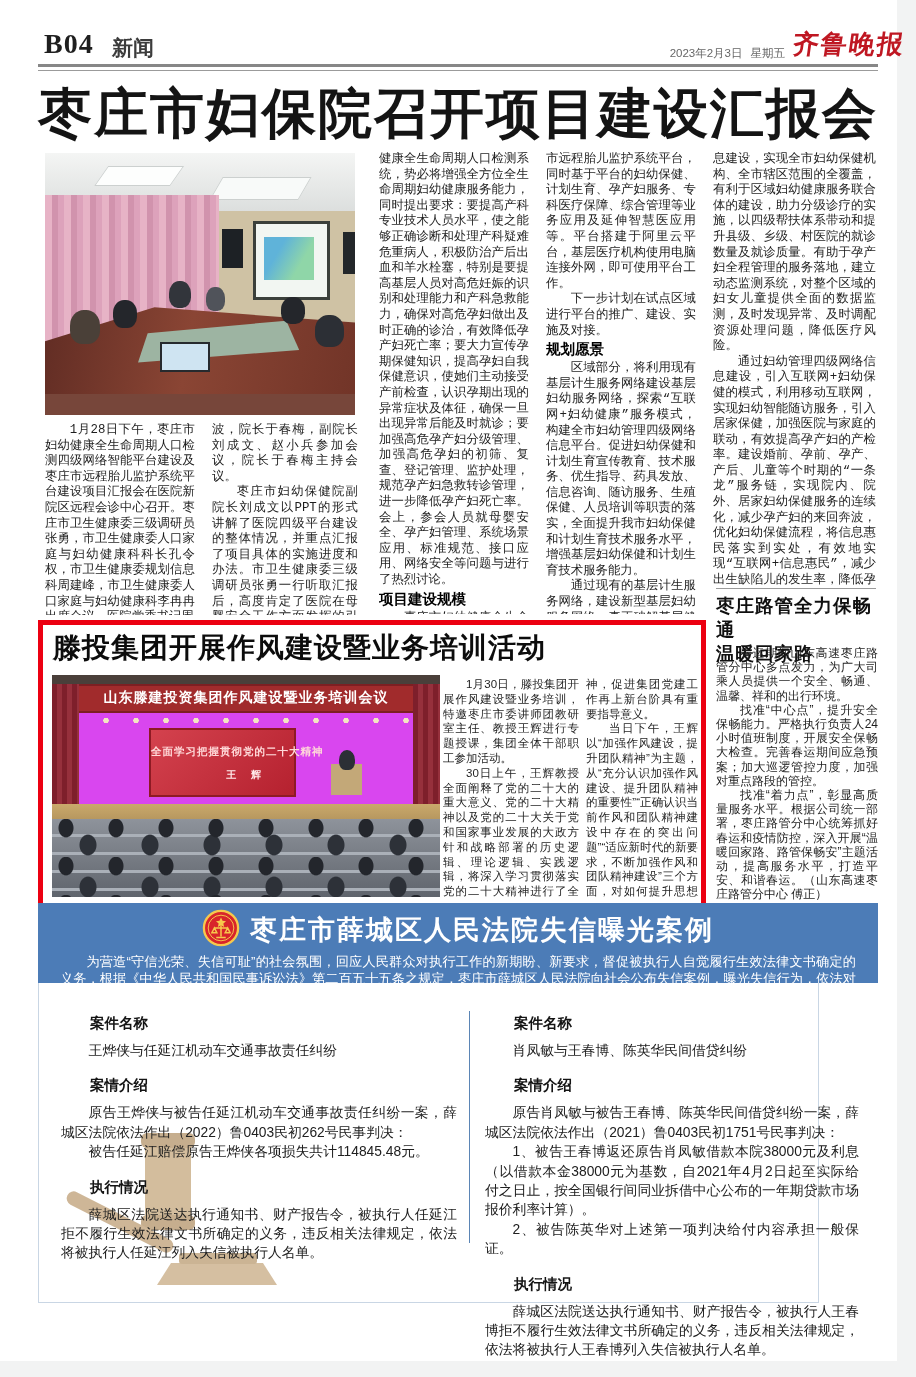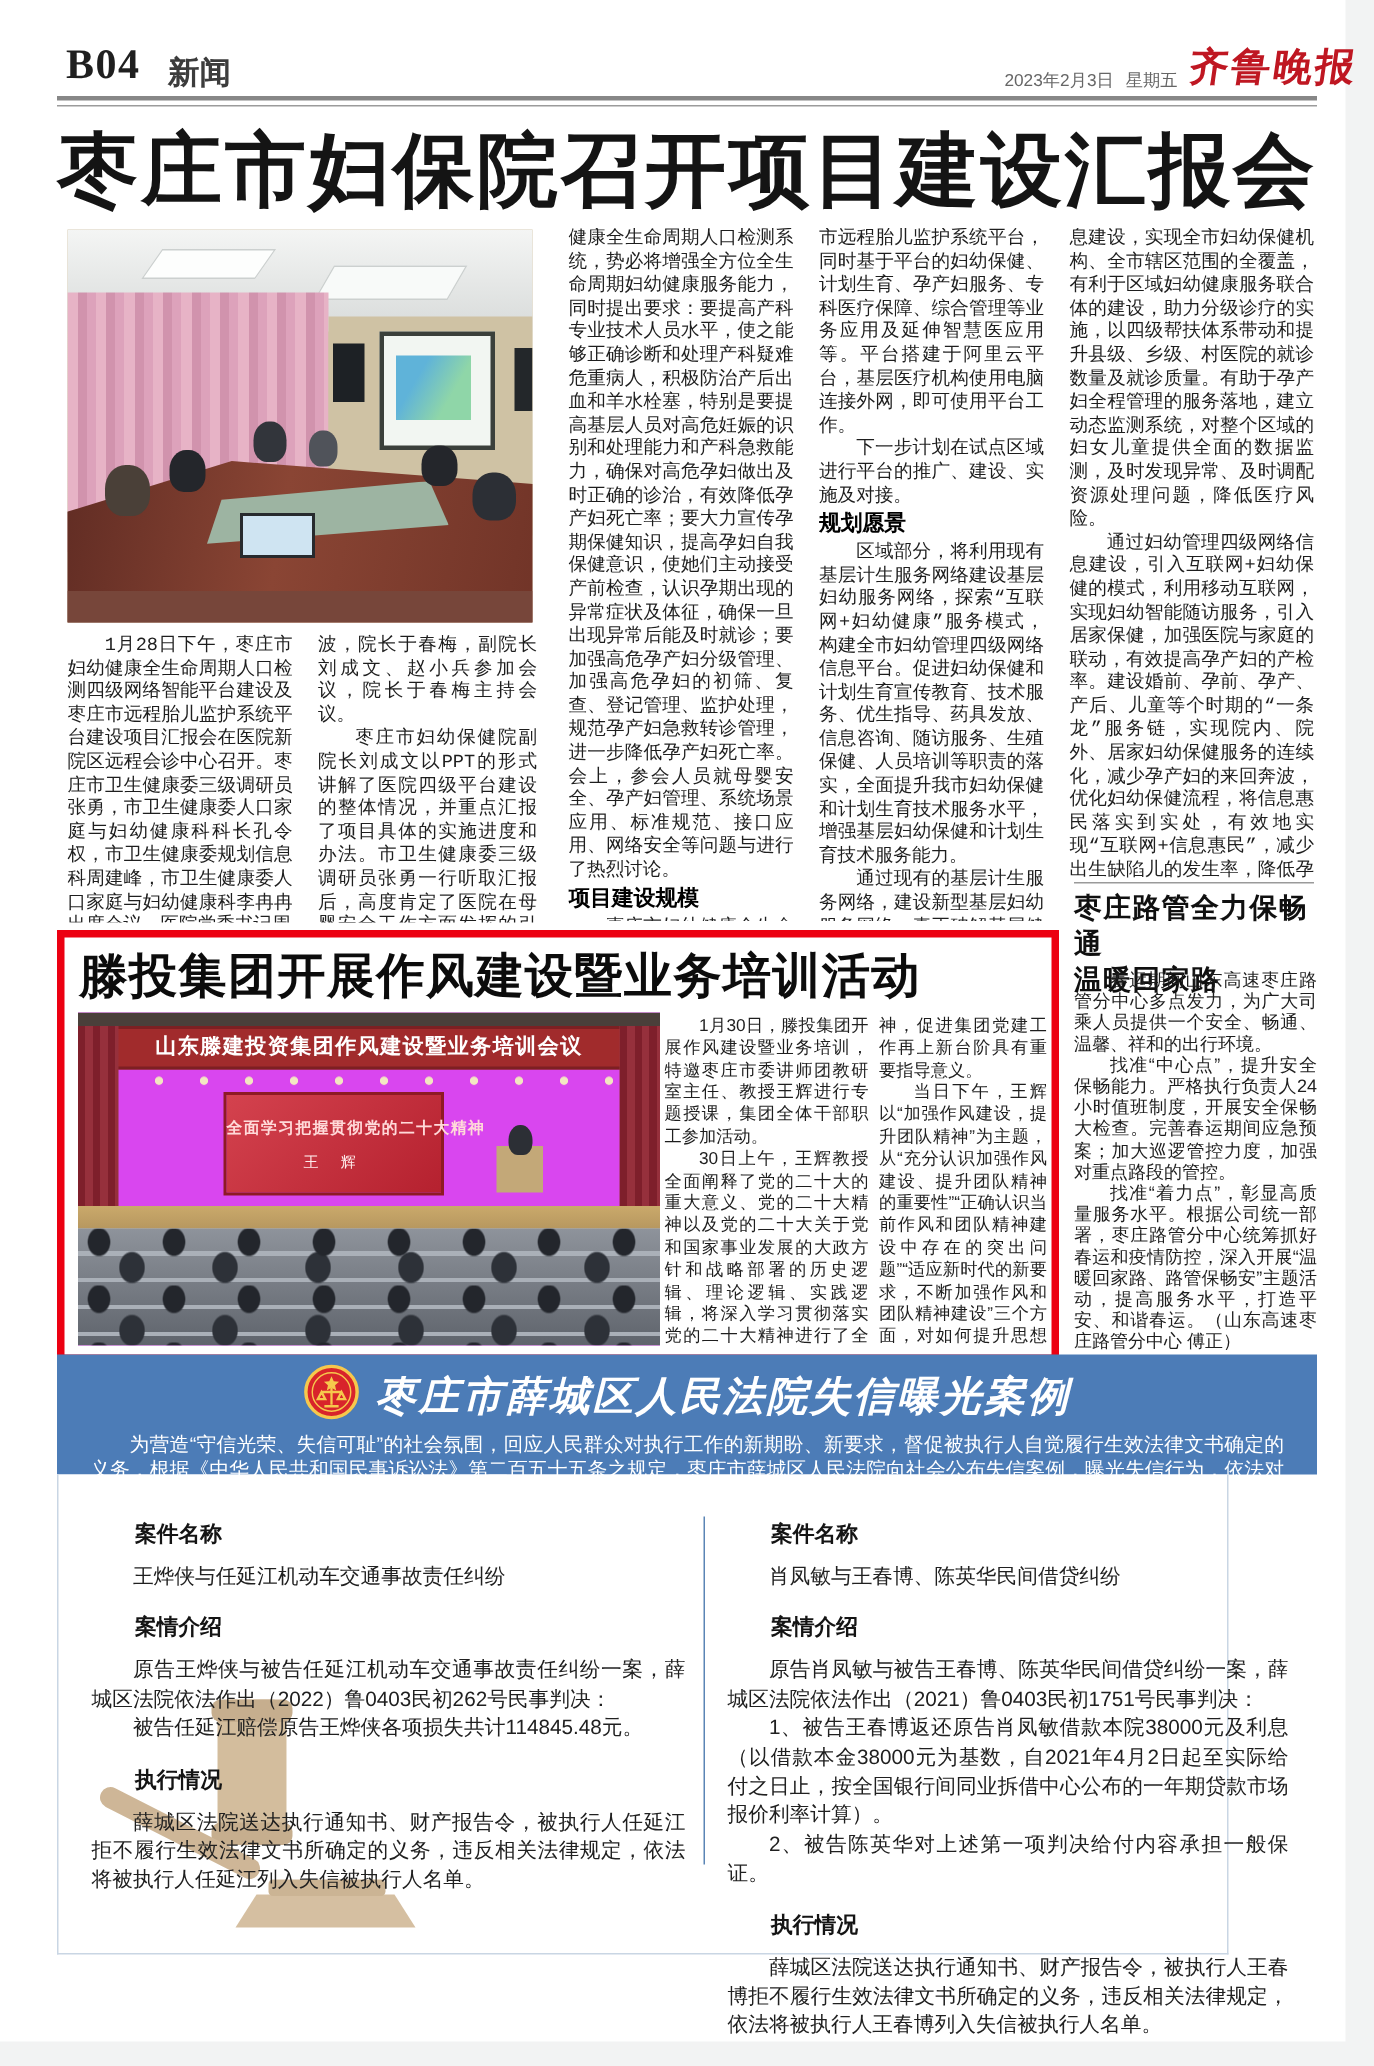--- a/index.html
+++ b/index.html
@@ -55,42 +55,42 @@
   .ph1-runner{left:30%;top:64%;width:52%;height:16%;background:#9db4a2;
      clip-path:polygon(6% 30%,92% 0,100% 70%,0 100%);}
   .ph1-person{border-radius:46% 46% 40% 40%;background:#24262b;}
   .ph1-laptop{left:37%;top:72%;width:15%;height:10%;background:#cfe4f2;border:2px solid #272a2e;}
   .ph1-floor{left:0;top:92%;width:100%;height:8%;background:#77463a;}
 
   
   .redbox{position:absolute;left:38px;top:620px;width:668px;height:288px;border:5px solid #ec0011;
           background:#fff;box-sizing:border-box;}
   .teng-title{position:absolute;left:10px;top:4px;width:645px;font-family:Liberation Sans, sans-serif;
-          font-weight:bold;font-size:32px;color:#0c0c0c;letter-spacing:1px;white-space:nowrap;}
+          font-weight:bold;font-size:28px;color:#0c0c0c;letter-spacing:1px;white-space:nowrap;}
   .tcol{position:absolute;font-size:11.5px;line-height:14.8px;text-align:justify;color:#1e1e1e;overflow:hidden;}
   .tcol p{margin:0;}
   .t1{left:400px;top:52px;width:136px;height:222px;}
   .t2{left:543px;top:52px;width:112px;height:222px;}
 
   
   .ph2{position:absolute;left:9px;top:50px;width:388px;height:222px;background:#d946ef;overflow:hidden;}
   .ph2 *{position:absolute;}
   .ph2-top{left:0;top:0;width:100%;height:4%;background:#4a3f3a;}
   .ph2-banner{left:2%;top:4%;width:96%;height:13%;background:#a12b2c;border:2px solid #7d1f22;
       box-sizing:border-box;display:flex;align-items:center;justify-content:center;
       color:#fff;font-weight:bold;font-size:14px;letter-spacing:1px;white-space:nowrap;}
   .ph2-lights{left:4%;top:18%;width:92%;height:5%;
       background:radial-gradient(circle 3px at 8px 50%,#f3e6c2 2.5px,rgba(0,0,0,0) 3px);
       background-size:30px 100%;background-repeat:repeat-x;}
   .ph2-curtl{left:0;top:4%;width:7%;height:60%;background:repeating-linear-gradient(90deg,#7e1f2b 0 5px,#96303c 5px 10px);}
   .ph2-curtr{right:0;top:4%;width:7%;height:60%;background:repeating-linear-gradient(90deg,#7e1f2b 0 5px,#96303c 5px 10px);}
   .ph2-screen{left:25%;top:24%;width:38%;height:31%;background:linear-gradient(135deg,#d4424e,#b5212f);
       border:2px solid #8e1a24;box-sizing:border-box;text-align:center;}
   .ph2-s1{left:0;top:22%;width:100%;font-weight:bold;font-size:10.5px;color:#ffd9d9;letter-spacing:1px;white-space:nowrap;}
-  .ph2-s2{left:0;top:58%;width:100%;font-weight:normal;font-size:10px;color:#ffecec;letter-spacing:6px;}
+  .ph2-s2{left:0;top:58%;width:100%;font-weight:bold;font-size:10px;color:#ffecec;letter-spacing:6px;padding-left:24px;}
   .ph2-podium{left:72%;top:40%;width:8%;height:14%;background:#c3a878;}
   .ph2-speaker{left:74%;top:34%;width:4%;height:9%;border-radius:50% 50% 40% 40%;background:#2c2f35;}
   .ph2-stage{left:0;top:58%;width:100%;height:8%;background:linear-gradient(#caa96b,#b3945d);}
   .ph2-aud{left:0;top:65%;width:100%;height:35%;
       background-image:
         radial-gradient(ellipse 8px 10px at 14px 9px,#23262c 7px,rgba(0,0,0,0) 8px),
         radial-gradient(ellipse 9px 11px at 36px 26px,#2d3138 8px,rgba(0,0,0,0) 9px),
         repeating-linear-gradient(180deg,rgba(0,0,0,0) 0 15px,#aab0b8 15px 18px),
         linear-gradient(#8e939b,#5f646c);
       background-size:50px 38px,62px 42px,auto,auto;}
@@ -100,21 +100,21 @@
   .side-title{position:absolute;left:716px;top:594px;width:162px;font-family:"Liberation Serif","DejaVu Serif",serif;
       font-weight:bold;font-size:18.5px;line-height:24px;color:#101010;letter-spacing:1px;}
   .side-body{position:absolute;left:716px;top:646px;width:162px;height:256px;font-size:12px;
       line-height:14.2px;text-align:justify;color:#1e1e1e;overflow:hidden;}
   .side-body p{margin:0;text-indent:2em;}
 
   
   .court{position:absolute;left:38px;top:903px;width:840px;height:400px;}
   .court-banner{position:absolute;left:0;top:0;width:840px;height:80px;background:#4c7cb7;}
   .court-titlerow{display:flex;align-items:center;justify-content:center;gap:10px;padding-top:6px;}
-  .court-title{font-weight:bold;font-size:27px;color:#ffffff;letter-spacing:2px;white-space:nowrap;font-style:italic;}
+  .court-title{font-weight:bold;font-size:27px;color:#ffffff;letter-spacing:2px;white-space:nowrap;}
   .court-intro{margin:3px 22px 0;font-size:13.2px;line-height:16.6px;color:#ffffff;
       text-indent:2em;text-align:justify;}
   .court-body{position:absolute;left:0;top:80px;width:781px;height:320px;background:#fff;
       border:1px solid #c9d6e4;border-top:none;box-sizing:border-box;}
   .court-div{position:absolute;left:430px;top:28px;width:1px;height:232px;background:#5b85b5;}
   .case{position:absolute;top:30px;z-index:2;}
   .case-l{left:22px;width:396px;}
   .case-r{left:446px;width:374px;}
   .case h4{font-size:14.5px;font-weight:bold;color:#141414;margin:0;text-indent:2em;line-height:20px;}
   .case .nm{margin:8px 0 0;}

